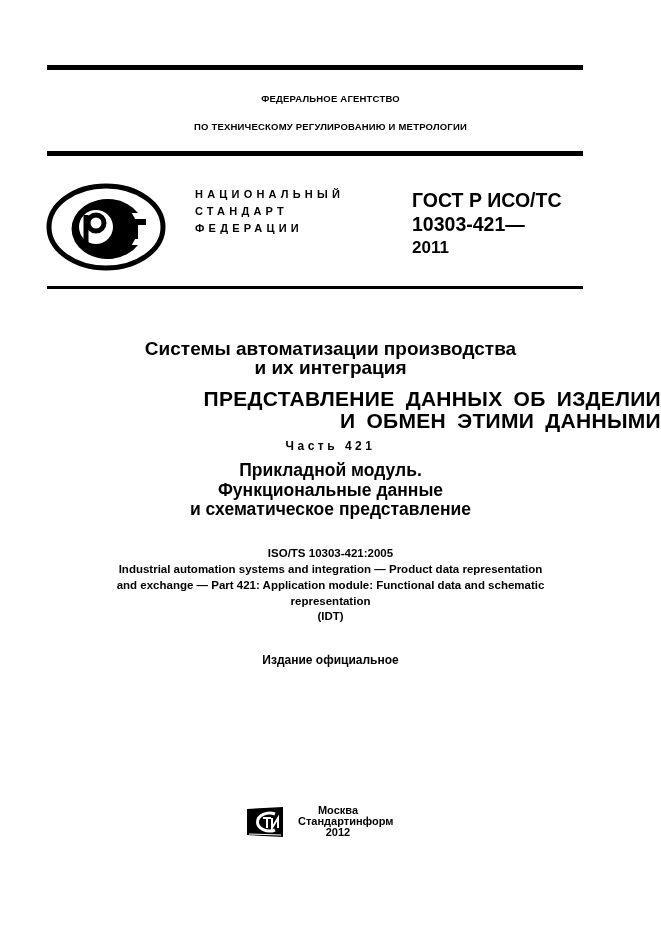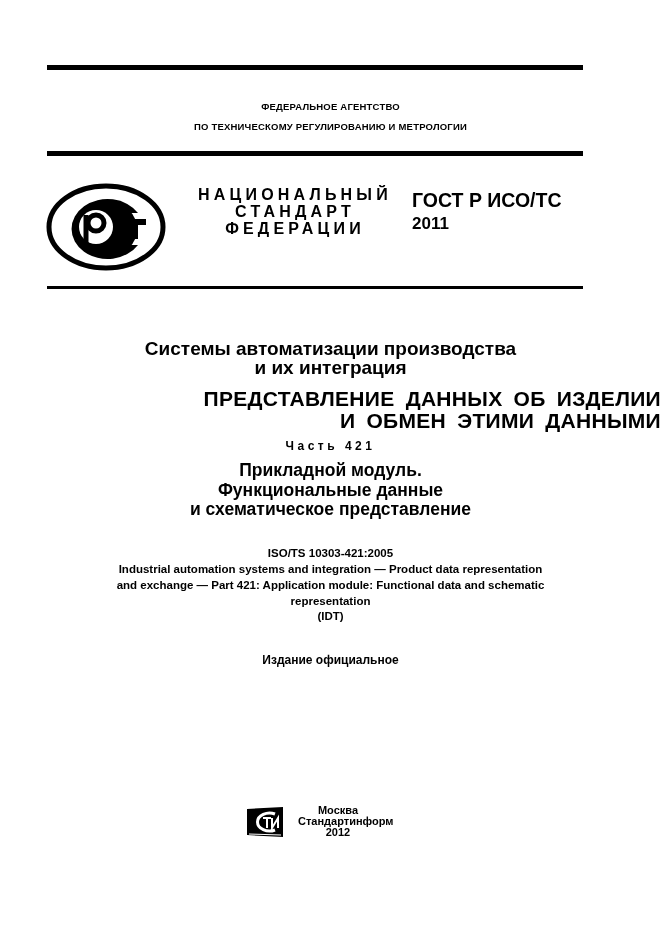--- a/index.html
+++ b/index.html
@@ -6,21 +6,21 @@
     body {
       width: 661px; height: 936px; position: relative; overflow: hidden;
       font-family: "Liberation Sans", sans-serif; color: #000;
     }
     .abs { position: absolute; }
     .rule { position: absolute; left: 47px; width: 536px; background: #000; }
     .center { position: absolute; left: 0; width: 661px; text-align: center; font-weight: bold; }
     .agency { font-size: 9.5px; letter-spacing: 0.2px; }
     .natstd {
       position: absolute; left: 195px; width: 200px; top: 186px;
-      text-align: center; font-weight: bold; font-size: 16px;
+      font-weight: bold; font-size: 11px;
       letter-spacing: 4.2px; line-height: 17px;
     }
     .gost {
       position: absolute; left: 412px; top: 188px; font-weight: bold;
       font-size: 19.5px; line-height: 24px;
     }
     .gost .year { font-size: 17px; }
     .title-a { font-size: 19px; line-height: 20px; }
     .title-b { font-size: 21px; line-height: 22px; letter-spacing: 0.3px; word-spacing: 5px; text-align: right; }
     .part { font-size: 12px; letter-spacing: 3.5px; }
@@ -29,21 +29,21 @@
     .official { font-size: 12px; }
     .publisher { position: absolute; left: 298px; top: 805px; width: 80px; text-align: center; font-weight: bold; font-size: 11px; line-height: 11px; }
   </style>
 </head>
 <body>
 
 <div class="rule" style="top:65px;height:5px;"></div>
 <div class="rule" style="top:151px;height:5px;"></div>
 <div class="rule" style="top:286px;height:3px;"></div>
 
-<div class="center agency" style="top:101px;">ФЕДЕРАЛЬНОЕ АГЕНТСТВО</div>
+<div class="center agency" style="top:93px;">ФЕДЕРАЛЬНОЕ АГЕНТСТВО</div>
 <div class="center agency" style="top:121px;">ПО ТЕХНИЧЕСКОМУ РЕГУЛИРОВАНИЮ И МЕТРОЛОГИИ</div>
 
 <div class="abs" style="left:46px;top:183px;width:120px;height:88px;">
   <svg width="120" height="88" viewBox="0 0 120 88">
     <ellipse cx="60" cy="44" rx="57" ry="41" fill="#fff" stroke="#000" stroke-width="5"></ellipse>
 
     <path d="M92 30 A36 30 0 1 0 92 62 L80 62 A24 20 0 1 1 80 30 Z" fill="#000"></path>
     <circle cx="64" cy="46" r="27" fill="#000"></circle>
 
     <circle cx="50" cy="44" r="17" fill="#fff"></circle>
@@ -56,20 +56,21 @@
 </div>
 
 <div class="natstd">
   <div>НАЦИОНАЛЬНЫЙ</div>
   <div>СТАНДАРТ</div>
   <div>ФЕДЕРАЦИИ</div>
 </div>
 
 <div class="gost">
   <div>ГОСТ Р ИСО/ТС</div>
+  <div>10303-421—</div>
   <div class="year">2011</div>
 </div>
 
 <div class="center title-a" style="top:339px;">Системы автоматизации производства</div>
 <div class="center title-a" style="top:358px;">и их интеграция</div>
 <div class="center title-b" style="top:388px;">ПРЕДСТАВЛЕНИЕ ДАННЫХ ОБ ИЗДЕЛИИ</div>
 <div class="center title-b" style="top:410px;">И ОБМЕН ЭТИМИ ДАННЫМИ</div>
 <div class="center part" style="top:439px;">Часть 421</div>
 <div class="center title-c" style="top:461px;">Прикладной модуль.</div>
 <div class="center title-c" style="top:481px;">Функциональные данные</div>

